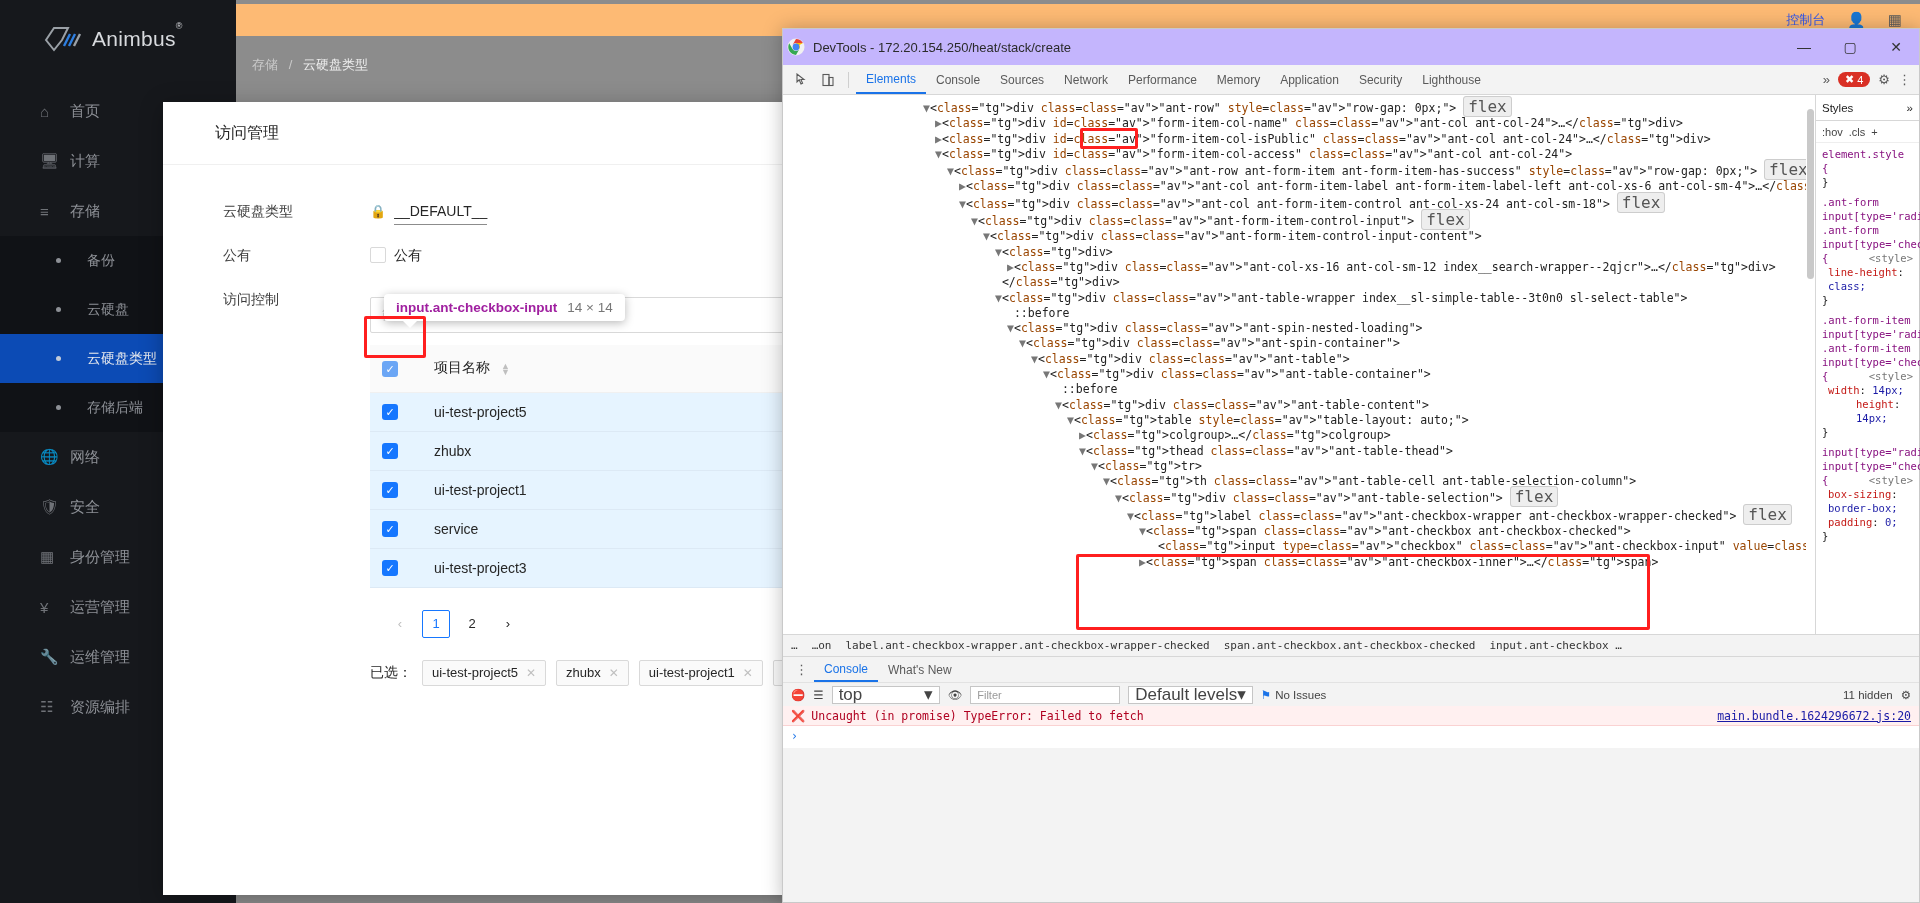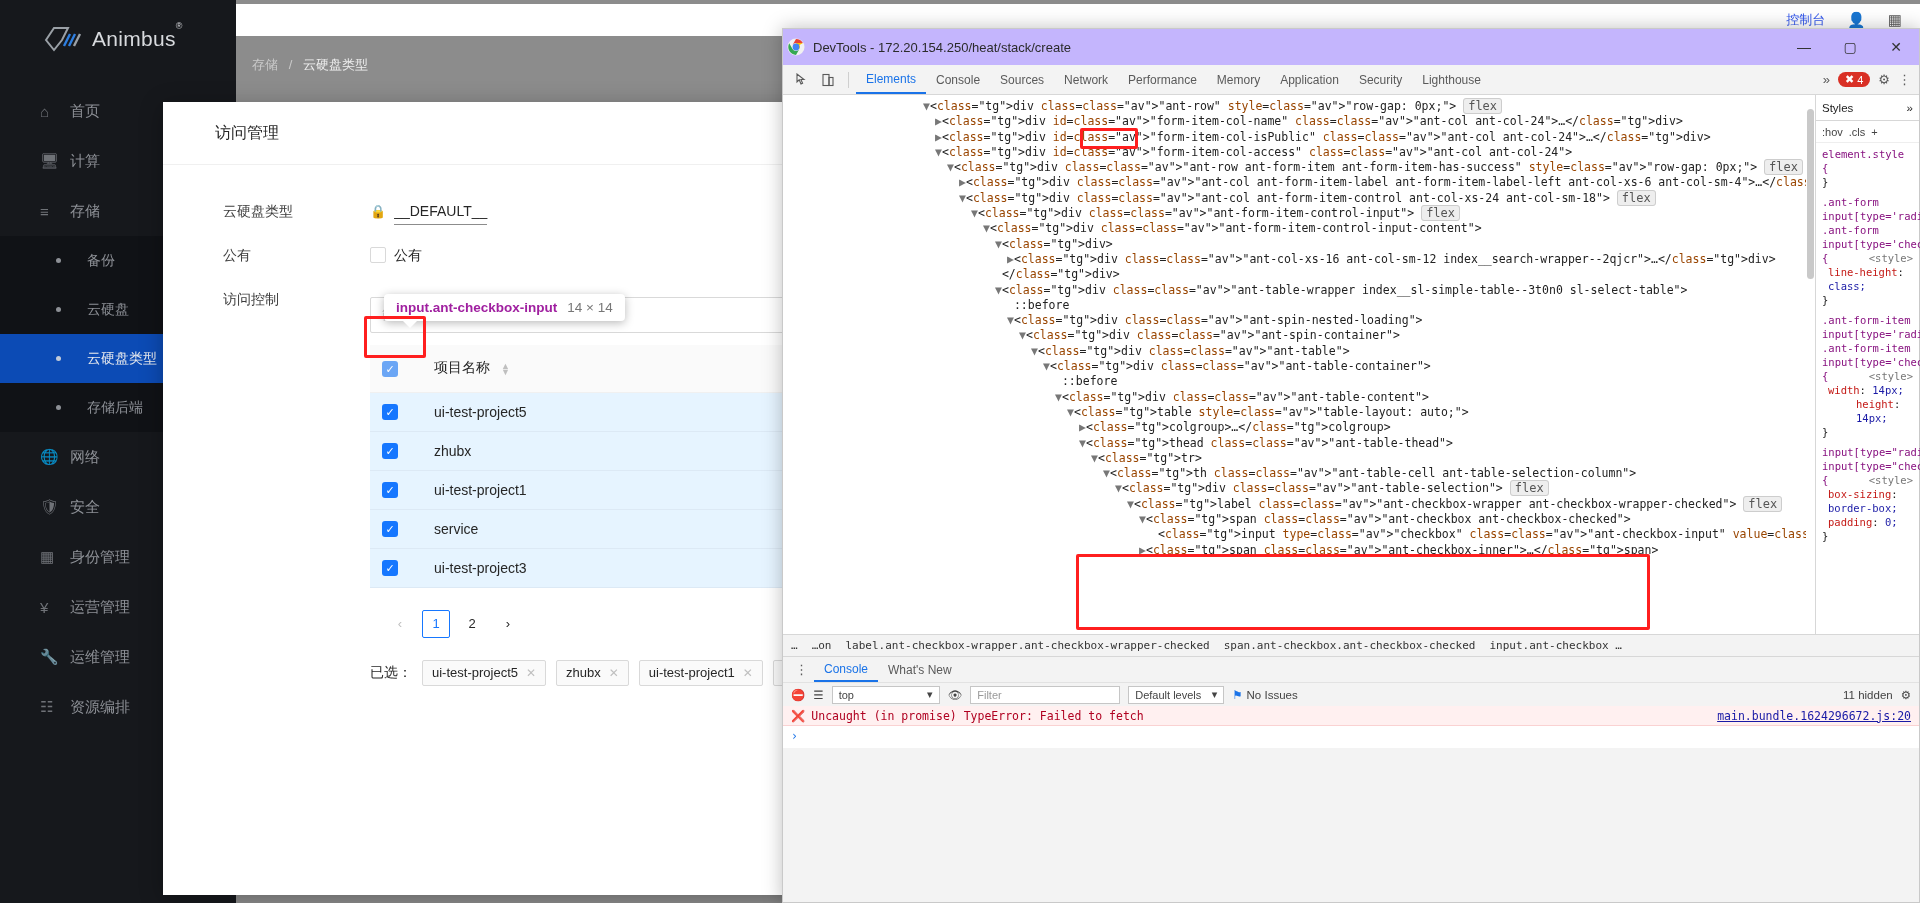--- a/index.html
+++ b/index.html
@@ -28,21 +28,21 @@
   .nav-item .ico { width:30px; display:inline-flex; align-items:center; justify-content:flex-start; opacity:.75;}
   .sub-group { background:#101216; }
   .nav-sub {
     display:flex; align-items:center; height:49px; padding-left:56px;
     font-size:14px; color:#8d9096; cursor:pointer;
   }
   .nav-sub .dot { width:5px;height:5px;border-radius:50%;background:#8d9096;margin-right:26px;flex:none; }
   .nav-sub.active { background:#0c4bb5; color:#e8eaee; }
   .nav-sub.active .dot { background:#c3cbd8; }
 
-  #topbar { position:absolute; left:236px; top:4px; right:0; height:32px; background:#ffffff; }
+  #topbar { position:absolute; left:236px; top:4px; right:0; height:32px; background:#fdba74; }
   .topbar-right { position:absolute; right:0; top:0; height:32px; display:flex; align-items:center; gap:22px; padding-right:18px; }
   .topbar-link { color:#2f54eb; font-size:13px; }
   .topbar-ico { color:#5a5a5a; font-size:15px; }
   #breadcrumb {
     position:absolute; left:252px; top:56px; font-size:13px; color:#c9c9c9;
   }
   #breadcrumb .sep { margin:0 7px; }
   #breadcrumb .cur { color:#eee; }
 
   
@@ -130,39 +130,39 @@
   .dt-tab.active { color:#1a73e8; border-bottom:2px solid #1a73e8; }
   .dt-tabs-right { margin-left:auto; display:flex; align-items:center; gap:8px; padding-right:8px; }
   .err-badge { background:#d93025;color:#fff;border-radius:9px;font-size:11px;padding:1px 7px;display:inline-flex;align-items:center;gap:3px;}
 
   .dt-main { display:flex; height:539px; }
   .dom-pane { flex:1; overflow:hidden; position:relative; background:#fff;
     font-family:"DejaVu Sans Mono", monospace; font-size:11.5px; line-height:15.3px; color:#222; padding:4px 0 0 0;}
   .dom-line { white-space:pre; padding-left:4px; }
   .at { color:#994500; }
   .pk { color:#222; }
-  .flexbadge { background:#eee; border:1px solid #cdcdcd; border-radius:3px; font-size:12px; padding:0 4px; color:#555;}
+  .flexbadge { background:#eee; border:1px solid #cdcdcd; border-radius:3px; font-size:16px; padding:0 4px; color:#555;}
   .styles-pane { width:104px; border-left:1px solid #d7d7d7; background:#fff;
     font-family:"DejaVu Sans Mono", monospace; font-size:10.5px; color:#222; }
   .styles-head { height:26px; display:flex; align-items:center; justify-content:space-between;
     border-bottom:1px solid #d7d7d7; padding:0 6px; font-family:"Liberation Sans", sans-serif; font-size:11.5px; }
   .styles-sub { height:22px; display:flex; align-items:center; gap:6px; border-bottom:1px solid #eee; padding:0 6px;
     font-family:"Liberation Sans", sans-serif; font-size:11px; color:#444;}
   .sel-line { color:#881280; }
   .prop { color:#c41a16; }
   .styles-body { padding:4px 6px; line-height:14px; }
   .styles-body .blk { margin-bottom:6px; }
 
   .dom-crumb { height:22px; background:#f3f3f3; border-top:1px solid #d7d7d7; display:flex; align-items:center;
     font-family:"DejaVu Sans Mono", monospace; font-size:11px; color:#333; padding-left:8px; gap:14px; overflow:hidden;}
   .console-tabs { height:26px; border-top:1px solid #d7d7d7; background:#f3f3f3; display:flex; align-items:center; padding-left:6px;}
   .c-tab { font-size:12px; color:#5a5a5a; padding:0 10px; height:25px; display:flex;align-items:center;cursor:pointer;}
   .c-tab.active { color:#1a73e8; border-bottom:2px solid #1a73e8; }
   .console-bar { height:24px; background:#f3f3f3; border-top:1px solid #e2e2e2; display:flex; align-items:center; gap:8px; padding:0 8px; font-size:11.5px; color:#444;}
-  .sel-pill { border:1px solid #c6c6c6; background:#fff; height:18px; display:flex; align-items:center; padding:0 6px; font-size:11px; min-width:108px; justify-content:space-between;}
+  .sel-pill { border:1px solid #c6c6c6; background:#fff; height:18px; display:flex; align-items:center; padding:0 6px; font-size:17px; min-width:108px; justify-content:space-between;}
   .filter-pill { border:1px solid #c6c6c6; background:#fff; height:18px; display:flex; align-items:center; padding:0 6px; font-size:11px; width:150px; color:#9a9a9a;}
   .console-body { background:#fff; height:42px; font-family:"DejaVu Sans Mono", monospace; font-size:11.5px; }
   .err-row { display:flex; align-items:center; gap:6px; background:#fff0f0; border-bottom:1px solid #fad2d2;
     height:20px; padding:0 8px; color:#b00020;}
   .err-link { margin-left:auto; color:#1a1aa6; text-decoration:underline; }
   .prompt-row { height:20px; display:flex; align-items:center; padding-left:8px; color:#1a73e8; }
   .scroll-v { position:absolute; right:0; top:0; width:9px; background:#fff; }
   .scroll-thumb { background:#c9c9c9; border-radius:5px; width:7px; margin:0 1px; }
 </style>
 </head>

